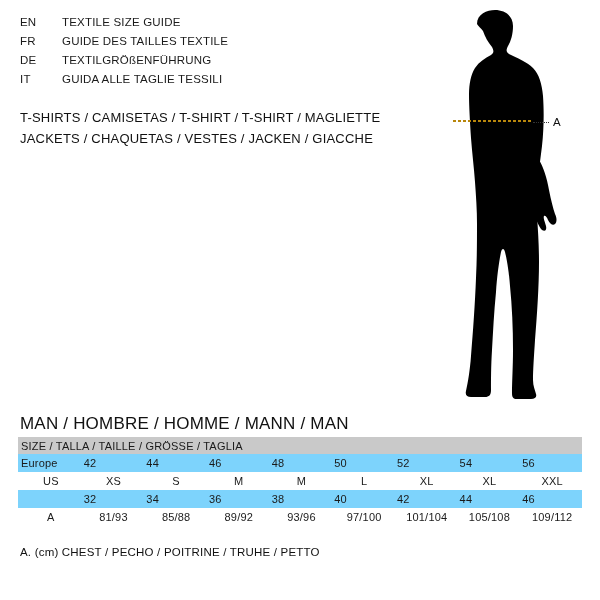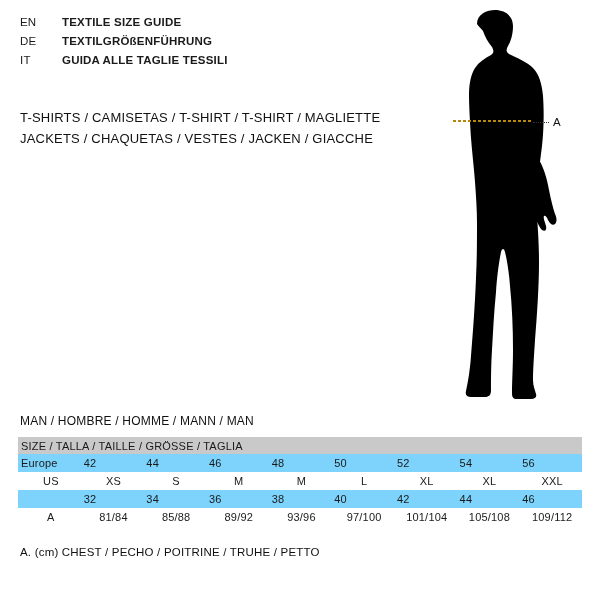--- a/index.html
+++ b/index.html
@@ -36,21 +36,20 @@
     font-size: 11.5px;
     letter-spacing: 0.2px;
   }
   .lang-code {
     width: 42px;
     flex: 0 0 42px;
     color: #1a1a1a;
   }
   .lang-text {
     color: #1a1a1a;
-    font-weight: bold;
   }
 
   
   .cat-block {
     position: absolute;
     top: 110px;
     left: 20px;
     width: 400px;
   }
   .cat-row {
@@ -85,21 +84,21 @@
     left: 128px;
     width: 16px;
     border-top: 1px dotted #333;
   }
 
   
   .man-title {
     position: absolute;
     top: 414px;
     left: 20px;
-    font-size: 12px;
+    font-size: 17px;
     letter-spacing: 0.2px;
     color: #111;
   }
   .table-wrap {
     position: absolute;
     top: 437px;
     left: 18px;
     width: 564px;
   }
   table.size-table {
@@ -141,20 +140,24 @@
 </style>
 </head>
 <body>
 
 <div class="page">
 
   <div class="lang-block">
     <div class="lang-row">
       <span class="lang-code">EN</span>
       <span class="lang-text">TEXTILE SIZE GUIDE</span>
+    </div>
+    <div class="lang-row">
+      <span class="lang-code">FR</span>
+      <span class="lang-text">GUIDE DES TAILLES TEXTILE</span>
     </div>
     <div class="lang-row">
       <span class="lang-code">DE</span>
       <span class="lang-text">TEXTILGRÖßENFÜHRUNG</span>
     </div>
     <div class="lang-row">
       <span class="lang-code">IT</span>
       <span class="lang-text">GUIDA ALLE TAGLIE TESSILI</span>
     </div>
   </div>
@@ -263,21 +266,21 @@
           <td class="col-v">34</td>
           <td class="col-v">36</td>
           <td class="col-v">38</td>
           <td class="col-v">40</td>
           <td class="col-v">42</td>
           <td class="col-v">44</td>
           <td class="col-v">46</td>
         </tr>
         <tr class="row-plain">
           <td class="col-label">A</td>
-          <td class="col-v">81/84</td>
+          <td class="col-v">81/93</td>
           <td class="col-v">85/88</td>
           <td class="col-v">89/92</td>
           <td class="col-v">93/96</td>
           <td class="col-v">97/100</td>
           <td class="col-v">101/104</td>
           <td class="col-v">105/108</td>
           <td class="col-v">109/112</td>
         </tr>
       </tbody>
     </table>

